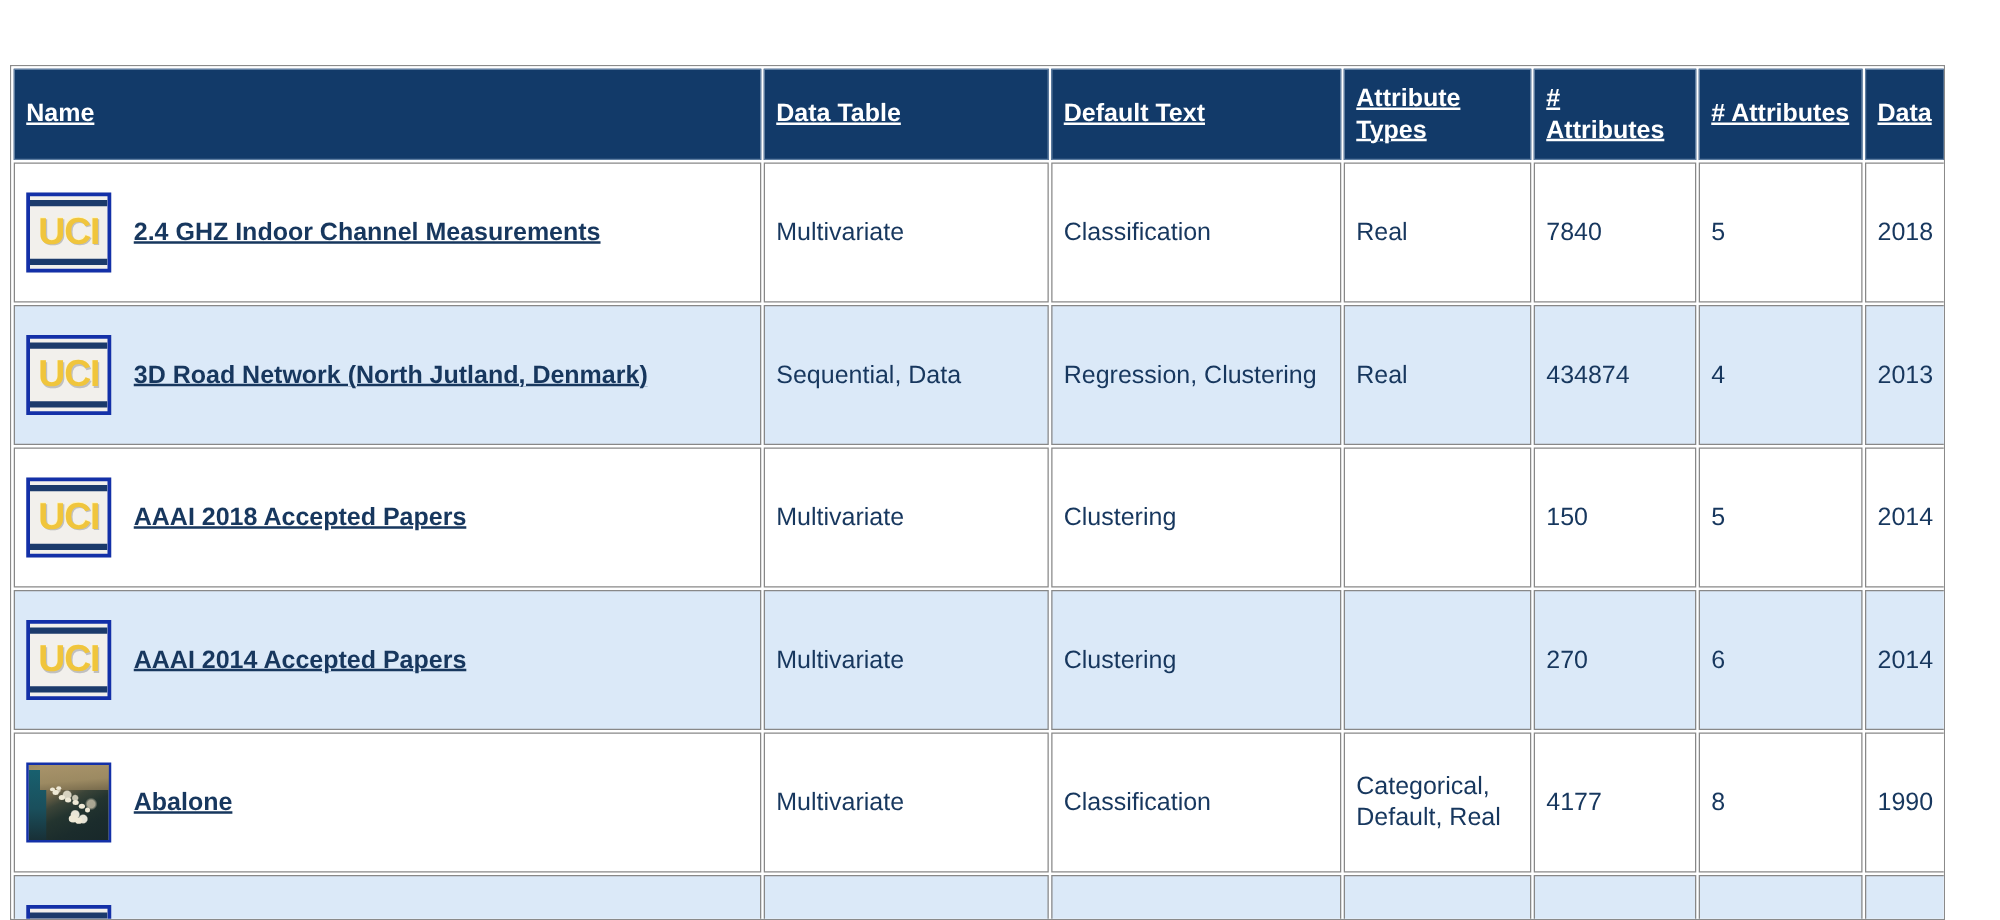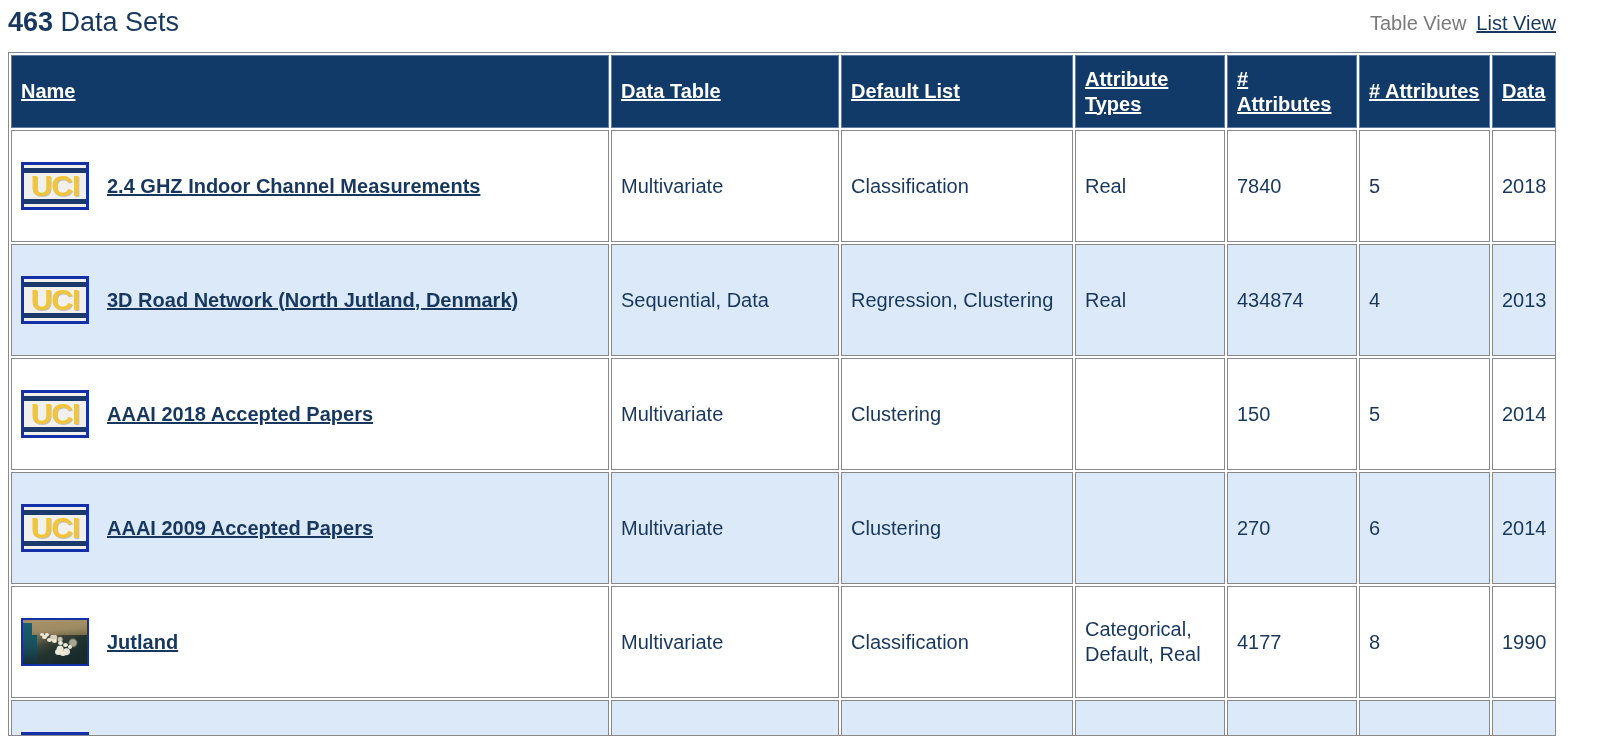--- a/index.html
+++ b/index.html
@@ -134,21 +134,21 @@
   col.c-dtypes    { width: 228px; }
   col.c-task      { width: 232px; }
   col.c-atypes    { width: 150px; }
   col.c-inst      { width: 130px; }
   col.c-attr      { width: 131px; }
   col.c-year      { width: 79px; }
 
   
   .thumb {
     width: 68px;
-    height: 48px;
+    height: 64px;
     flex: 0 0 68px;
     box-sizing: border-box;
     position: relative;
     overflow: hidden;
   }
   
   .thumb.uci {
     border: 3px solid #1330a8;
     background: #f2f0ec;
   }
@@ -213,45 +213,37 @@
   }
 
   .cellnum { white-space: nowrap; }
   .multi { line-height: 25px; }
 </style>
 </head>
 <body>
 
 <div class="page">
 
-  <div class="topbar">
-    <div class="page-title">
-      <span class="count">463</span><span> Data Sets</span>
-    </div>
-    <div class="view-links">
-      <span class="view-inactive">Table View</span><span class="view-active">List View</span>
-    </div>
-  </div>
 
   <div class="table-wrap">
     <table class="ds">
       <colgroup>
         <col class="c-name">
           <col class="c-dtypes">
           <col class="c-task">
         <col class="c-atypes">
           <col class="c-inst">
           <col class="c-attr">
           <col class="c-year">
       </colgroup>
       <thead>
         <tr id="hdr-row">
             <th><span class="hdr">Name</span></th>
             <th><span class="hdr">Data Table</span></th>
-            <th><span class="hdr">Default List</span></th>
+            <th><span class="hdr">Default Text</span></th>
             <th><span class="hdr">Attribute Types</span></th>
             <th><span class="hdr"># Attributes</span></th>
             <th><span class="hdr"># Attributes</span></th>
             <th><span class="hdr">Data</span></th>
           </tr>
       </thead>
       <tbody id="tbody">
           <tr>
             <td class="name-cell">
               <div class="name-inner">
@@ -307,21 +299,21 @@
             <td><span class="cellnum">2014</span></td>
           </tr>
           <tr class="alt">
             <td class="name-cell">
               <div class="name-inner">
                 <div class="thumb uci">
                   <div class="bar-top"></div>
                   <div class="uci-text">UCI</div>
                   <div class="bar-bot"></div>
                 </div>
-                <span class="ds-link">AAAI 2009 Accepted Papers</span>
+                <span class="ds-link">AAAI 2014 Accepted Papers</span>
               </div>
             </td>
             <td><span class="multi">Multivariate</span></td>
             <td><span class="multi">Clustering</span></td>
             <td><span class="multi"></span></td>
             <td><span class="cellnum">270</span></td>
             <td><span class="cellnum">6</span></td>
             <td><span class="cellnum">2014</span></td>
           </tr>
           <tr>
@@ -334,21 +326,21 @@
                   <div class="spec" style="left: 38%; top: 40%; width: 5px; height: 4px;"></div>
                   <div class="spec" style="left: 46%; top: 44%; width: 5px; height: 4px;"></div>
                   <div class="spec" style="left: 54%; top: 47%; width: 5px; height: 4px;"></div>
                   <div class="spec" style="left: 62%; top: 52%; width: 5px; height: 4px;"></div>
                   <div class="spec" style="left: 70%; top: 56%; width: 4px; height: 4px;"></div>
                   <div class="spec" style="left: 50%; top: 66%; width: 7px; height: 6px;"></div>
                   <div class="spec" style="left: 58%; top: 70%; width: 6px; height: 5px;"></div>
                   <div class="spec" style="left: 26%; top: 30%; width: 4px; height: 3px;"></div>
                   <div class="spec" style="left: 34%; top: 29%; width: 4px; height: 3px;"></div>
                 </div>
-                <span class="ds-link">Jutland</span>
+                <span class="ds-link">Abalone</span>
               </div>
             </td>
             <td><span class="multi">Multivariate</span></td>
             <td><span class="multi">Classification</span></td>
             <td><span class="multi">Categorical, Default, Real</span></td>
             <td><span class="cellnum">4177</span></td>
             <td><span class="cellnum">8</span></td>
             <td><span class="cellnum">1990</span></td>
           </tr>
           <tr class="alt">

